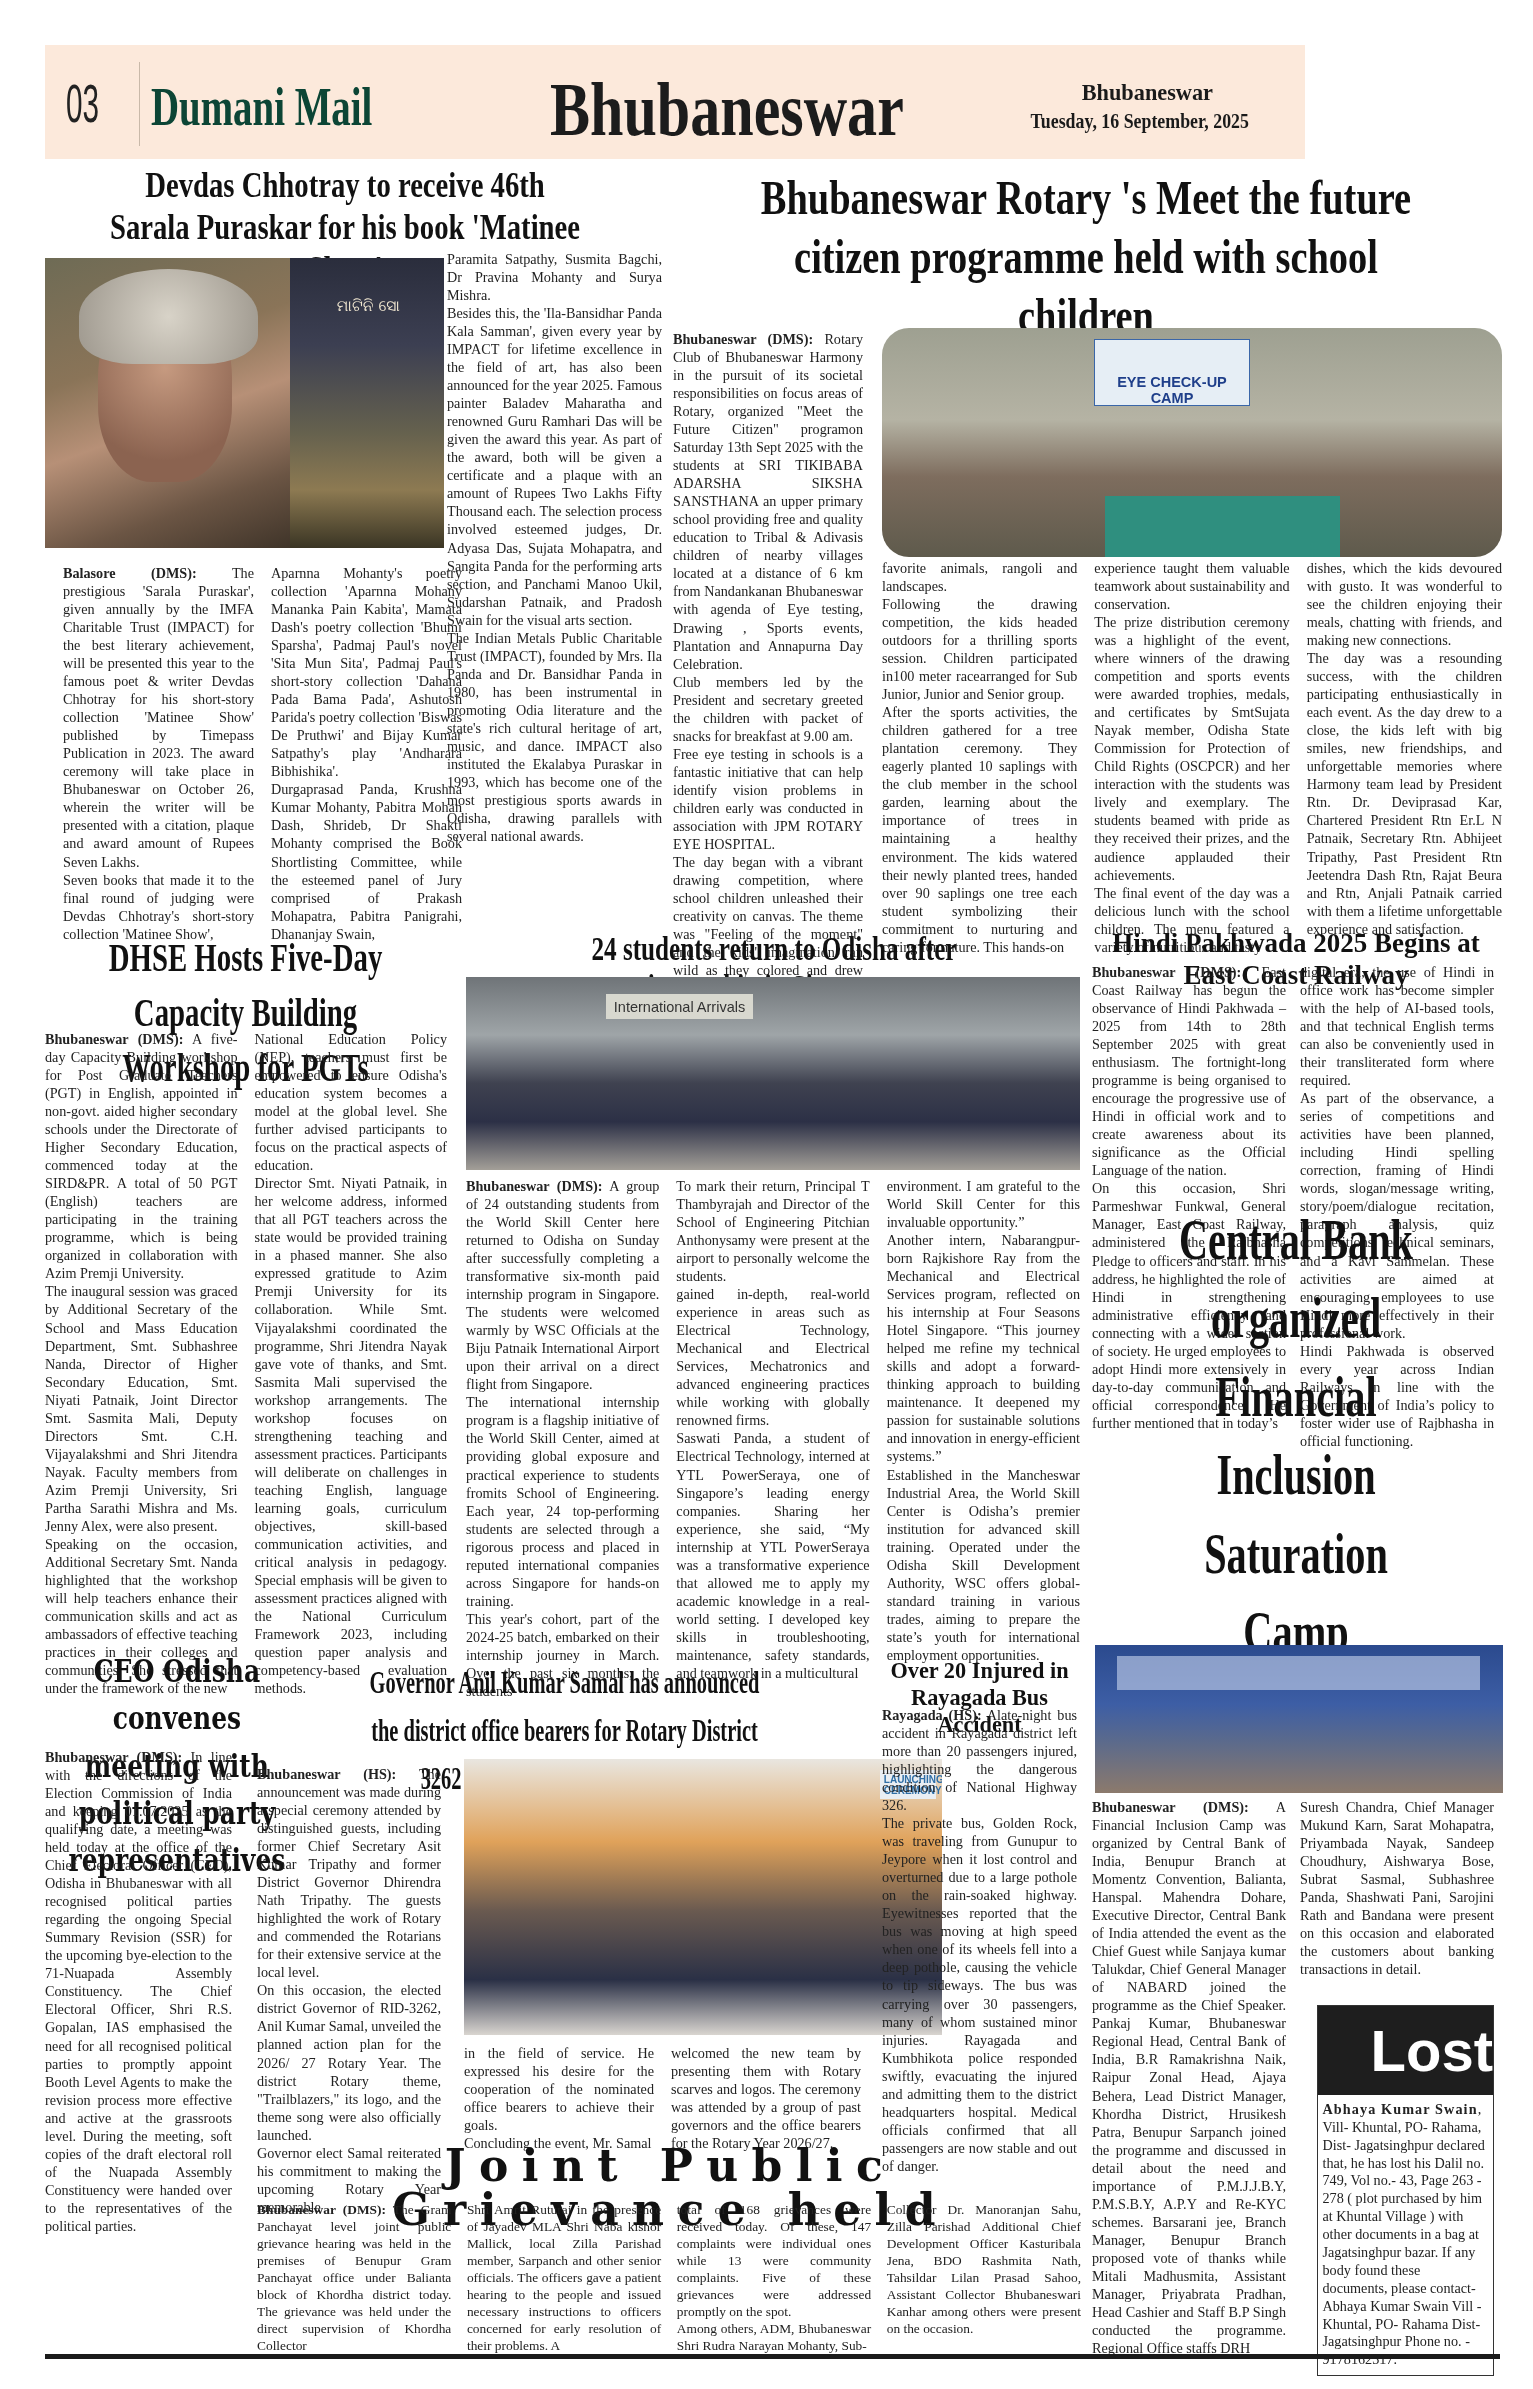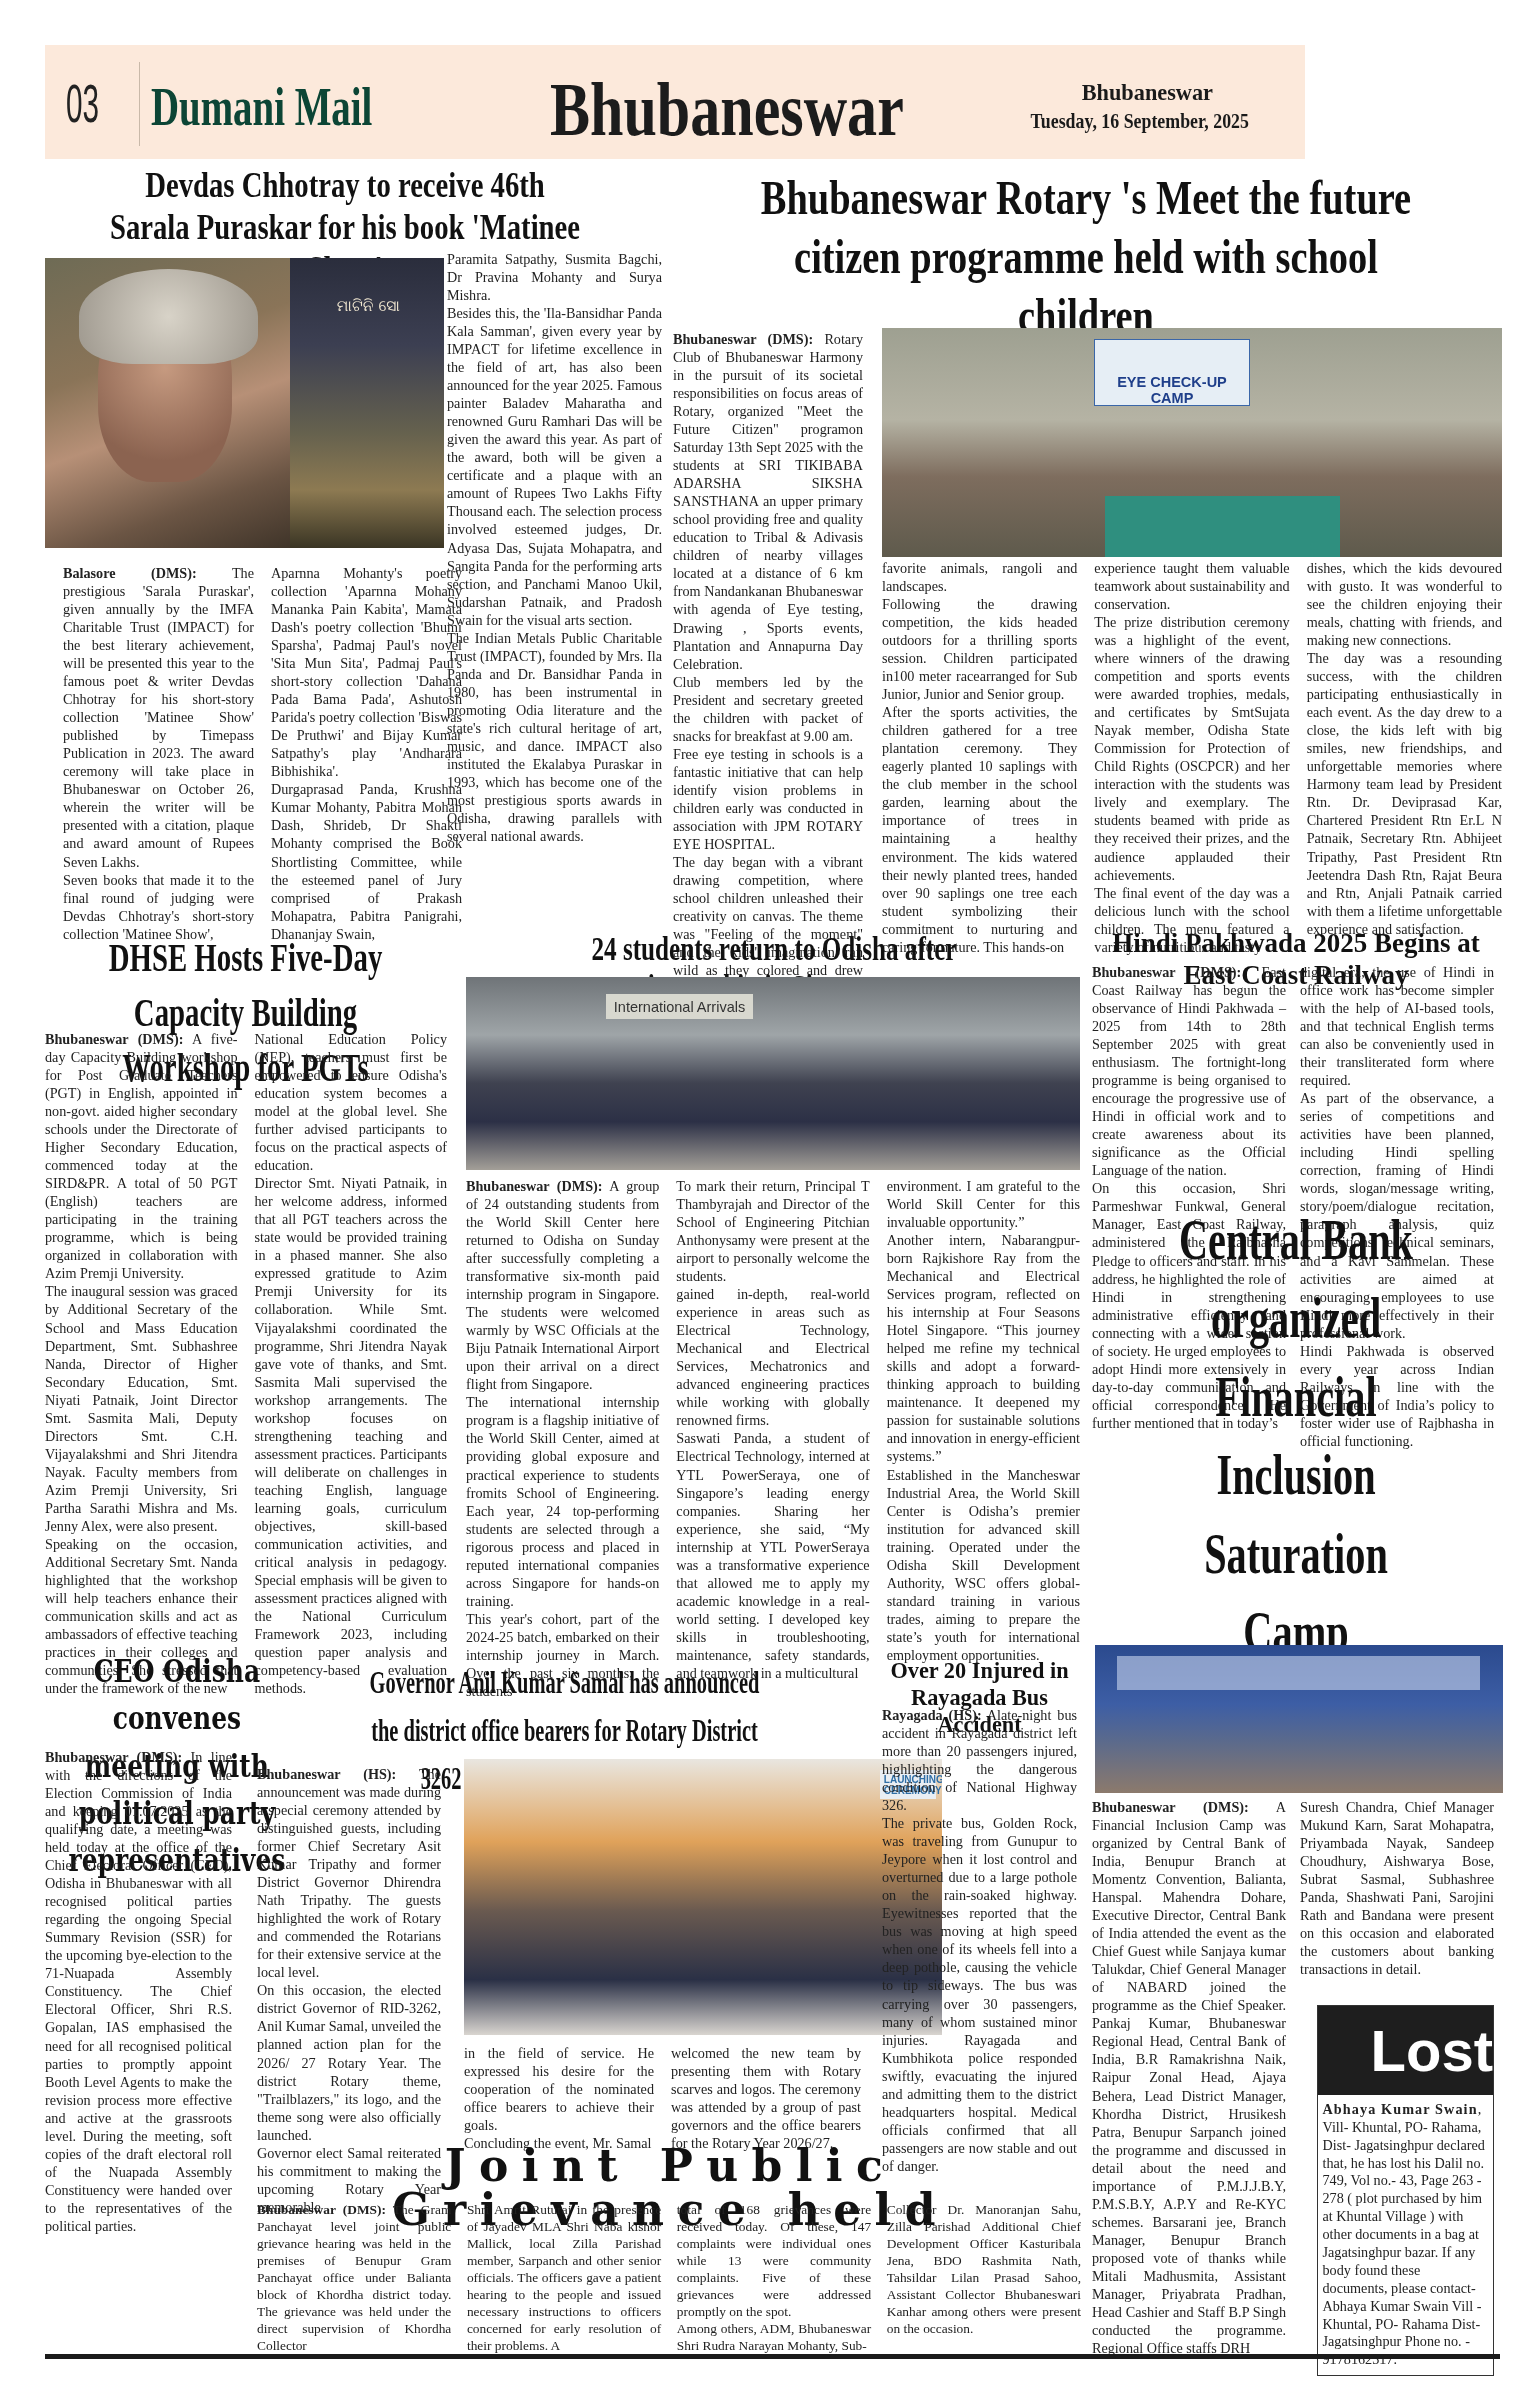--- a/index.html
+++ b/index.html
@@ -65,21 +65,21 @@
 
 <div class="abs hl" style="left:670px; top:168px; width:832px; font-size:48px; line-height:1.23;">
   <span style="display:inline-block; transform:scaleX(0.8);">Bhubaneswar Rotary 's Meet the future citizen programme held with school children</span>
 </div>
 <div class="abs body-text" style="left:673px; top:330px; width:190px;">
   <p><span class="dateline">Bhubaneswar (DMS):</span> <span>Rotary Club of Bhubaneswar Harmony in the pursuit of its societal responsibilities on focus areas of Rotary, organized "Meet the Future Citizen" programon Saturday 13th Sept 2025 with the students at SRI TIKIBABA ADARSHA SIKSHA SANSTHANA an upper primary school providing free and quality education to Tribal &amp; Adivasis children of nearby villages located at a distance of 6 km from Nandankanan Bhubaneswar with agenda of Eye testing, Drawing , Sports events, Plantation and Annapurna Day Celebration.</span></p>
   <p>Club members led by the President and secretary greeted the children with packet of snacks for breakfast at 9.00 am.</p>
   <p>Free eye testing in schools is a fantastic initiative that can help identify vision problems in children early was conducted in association with JPM ROTARY EYE HOSPITAL.</p>
   <p>The day began with a vibrant drawing competition, where school children unleashed their creativity on canvas. The theme was "Feeling of the moment" and the kids' imagination ran wild as they colored and drew their</p>
 </div>
-<div class="abs photo" style="left:882px; top:328px; width:620px; height:229px; background:linear-gradient(180deg,#9ea091 0%,#b5b3a4 40%,#7e6d5e 65%,#5e5a4c 100%);">
+<div class="abs photo" style="left:882px; top:328px; width:620px; height:229px; background:linear-gradient(180deg,#9ea091 0%,#b5b3a4 40%,#7e6d5e 65%,#5e5a4c 100%);border-radius:27px;">
   <div class="abs" style="left:212px; top:11.2px; width:156px; height:67px; background:#e6eef5; border:1.7px solid #3a66a8; color:#1f3f8a; font-family:'Liberation Sans',sans-serif; font-weight:bold; font-size:14.5px; text-align:center; padding-top:34px;">
     <span>EYE CHECK-UP CAMP</span>
   </div>
   <div class="abs" style="left:223px; top:168px; width:235px; height:61px; background:#2f8f7f;"></div>
 </div>
 <div class="abs cols body-text" style="left:882px; top:559px; width:620px;">
   <div>
     <p>favorite animals, rangoli and landscapes.</p>
     <p>Following the drawing competition, the kids headed outdoors for a thrilling sports session. Children participated in100 meter racearranged for Sub Junior, Junior and Senior group.</p>
     <p>After the sports activities, the children gathered for a tree plantation ceremony. They eagerly planted 10 saplings with the club member in the school garden, learning about the importance of trees in maintaining a healthy environment. The kids watered their newly planted trees, handed over 90 saplings one tree each student symbolizing their commitment to nurturing and caring for nature. This hands-on</p>

